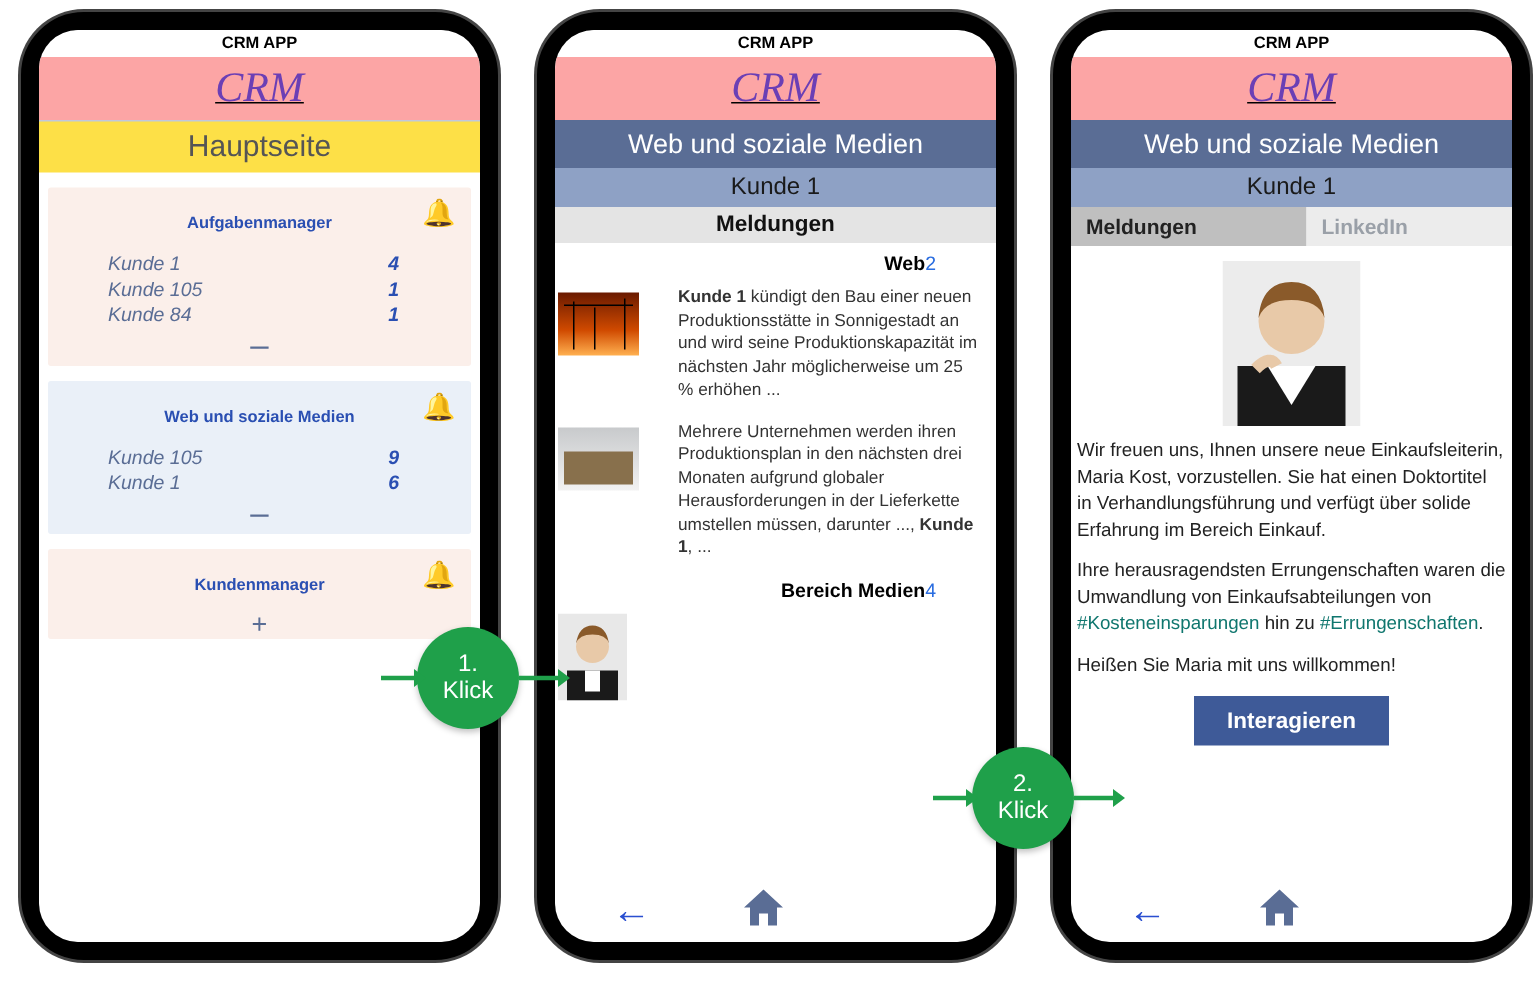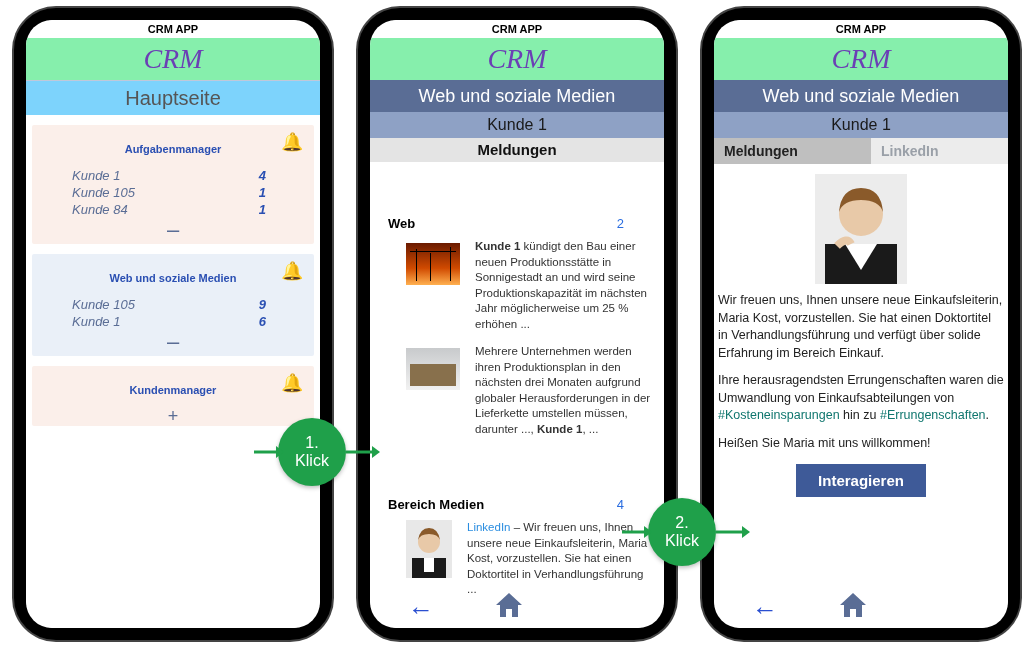--- a/index.html
+++ b/index.html
@@ -2,41 +2,41 @@
 <html><head>
 <meta charset="utf-8">
 <style>
   html,body{margin:0;padding:0;font-family:Arial,Helvetica,sans-serif;background:#fff;}
   .stage{width:1024px;height:668px;position:relative;}
 
   
   .phone{position:absolute;width:318px;height:632px;border:12px solid #000;border-radius:42px;background:#fff;box-sizing:border-box;box-shadow:0 0 0 2px #444;}
   .phone-inner{position:absolute;inset:0;border-radius:26px;overflow:hidden;background:#fff;}
   .status-bar{height:18px;font-size:11px;font-weight:700;text-align:center;line-height:18px;color:#000;}
-  .brand-bar{height:42px;background:#86efac;text-align:center;}
+  .brand-bar{height:42px;background:#fca5a5;text-align:center;text-decoration:underline;}
   .brand{font-family:"Segoe Script","Comic Sans MS",cursive;font-size:28px;color:#6b3fb5;font-style:italic;line-height:42px;}
   .header-dark{background:#5a6d95;color:#fff;font-size:18px;text-align:center;height:32px;line-height:32px;}
   .header-mid{background:#8ea1c5;color:#1a1a1a;font-size:16px;text-align:center;height:26px;line-height:26px;}
   .header-grey{background:#e4e4e4;color:#111;font-size:15px;font-weight:700;text-align:center;height:24px;line-height:24px;}
 
   
-  .page-title{background:#7dd3fc;color:#555;font-size:20px;text-align:center;height:34px;line-height:34px;border-top:1px solid #c0c8da;}
+  .page-title{background:#fde047;color:#555;font-size:20px;text-align:center;height:34px;line-height:34px;border-top:1px solid #c0c8da;}
   .card{position:relative;margin:10px 6px 0;border-radius:2px;padding:12px 14px 6px;}
   .card.pink{background:#fbefea;}
   .card.blue{background:#eaf0f8;}
   .card h3{margin:6px 0 12px;color:#2a4fb2;font-size:11px;font-weight:700;text-align:center;}
   .bell{position:absolute;top:6px;right:10px;color:#c06a2e;font-size:18px;}
   .krow{display:flex;justify-content:space-between;padding:1px 34px 1px 26px;font-size:13px;font-style:italic;color:#5a6d95;}
   .krow .cnt{color:#2a4fb2;font-weight:700;}
   .toggler{text-align:center;color:#5a6d95;font-size:22px;line-height:16px;margin-top:4px;}
 
   
-  .section-row{display:flex;justify-content:space-between;padding:6px 40px 2px 18px;font-size:13px;font-weight:700;margin-top:48px;}
+  .section-row{display:flex;justify-content:flex-end;padding:6px 40px 2px 18px;font-size:13px;font-weight:700;}
   .section-row .num{color:#2a6de0;font-weight:400;}
-  .news-item{display:flex;gap:15px;padding:6px 10px 6px 36px;}
+  .news-item{display:flex;gap:26px;padding:6px 10px 6px 2px;}
   .thumb{width:54px;height:42px;flex-shrink:0;margin-top:4px;}
   .thumb.crane{background:linear-gradient(to bottom,#6a1a00 0%,#d04a00 60%,#ffb050 100%);position:relative;}
   .thumb.crane::after{content:"";position:absolute;inset:4px;background:
      linear-gradient(#000,#000) 6px 2px/1px 34px no-repeat,
      linear-gradient(#000,#000) 20px 6px/1px 30px no-repeat,
      linear-gradient(#000,#000) 40px 0/1px 36px no-repeat,
      linear-gradient(#000,#000) 0 4px/46px 1px no-repeat;}
   .thumb.factory{background:linear-gradient(to bottom,#c8cacc 0%,#f2f2f2 100%);position:relative;}
   .thumb.factory::after{content:"";position:absolute;left:4px;right:4px;bottom:4px;height:22px;background:#88704c;}
   .news-text{font-size:11.5px;color:#333;line-height:1.35;}
@@ -150,21 +150,20 @@
       <div class="news-item">
         <div class="portrait">
           <svg class="portrait-svg" viewBox="0 0 46 58">
               <rect width="46" height="58" fill="#e8e8e8"></rect>
               <rect x="6" y="38" width="34" height="20" fill="#1a1a1a"></rect>
               <circle cx="23" cy="22" r="11" fill="#e8c9a8"></circle>
               <path d="M12 20 Q14 8 23 8 Q32 8 34 20 Q32 14 23 14 Q14 14 12 20" fill="#8a5a2a"></path>
               <rect x="18" y="38" width="10" height="14" fill="#fff"></rect>
             </svg>
         </div>
-        <div class="news-text"><span class="lnk">LinkedIn</span><span> – Wir freuen uns, Ihnen unsere neue Einkaufsleiterin, Maria Kost, vorzustellen. Sie hat einen Doktortitel in Verhandlungsführung ...</span></div>
       </div>
 
       <div class="bottom-nav">
         <span class="bn-back">←</span>
         <span class="bn-home">
           <svg viewBox="0 0 30 28">
               <path d="M15 2 L28 14 L24 14 L24 26 L18 26 L18 18 L12 18 L12 26 L6 26 L6 14 L2 14 Z" fill="#5a6d95"></path>
             </svg>
         </span>
       </div>

